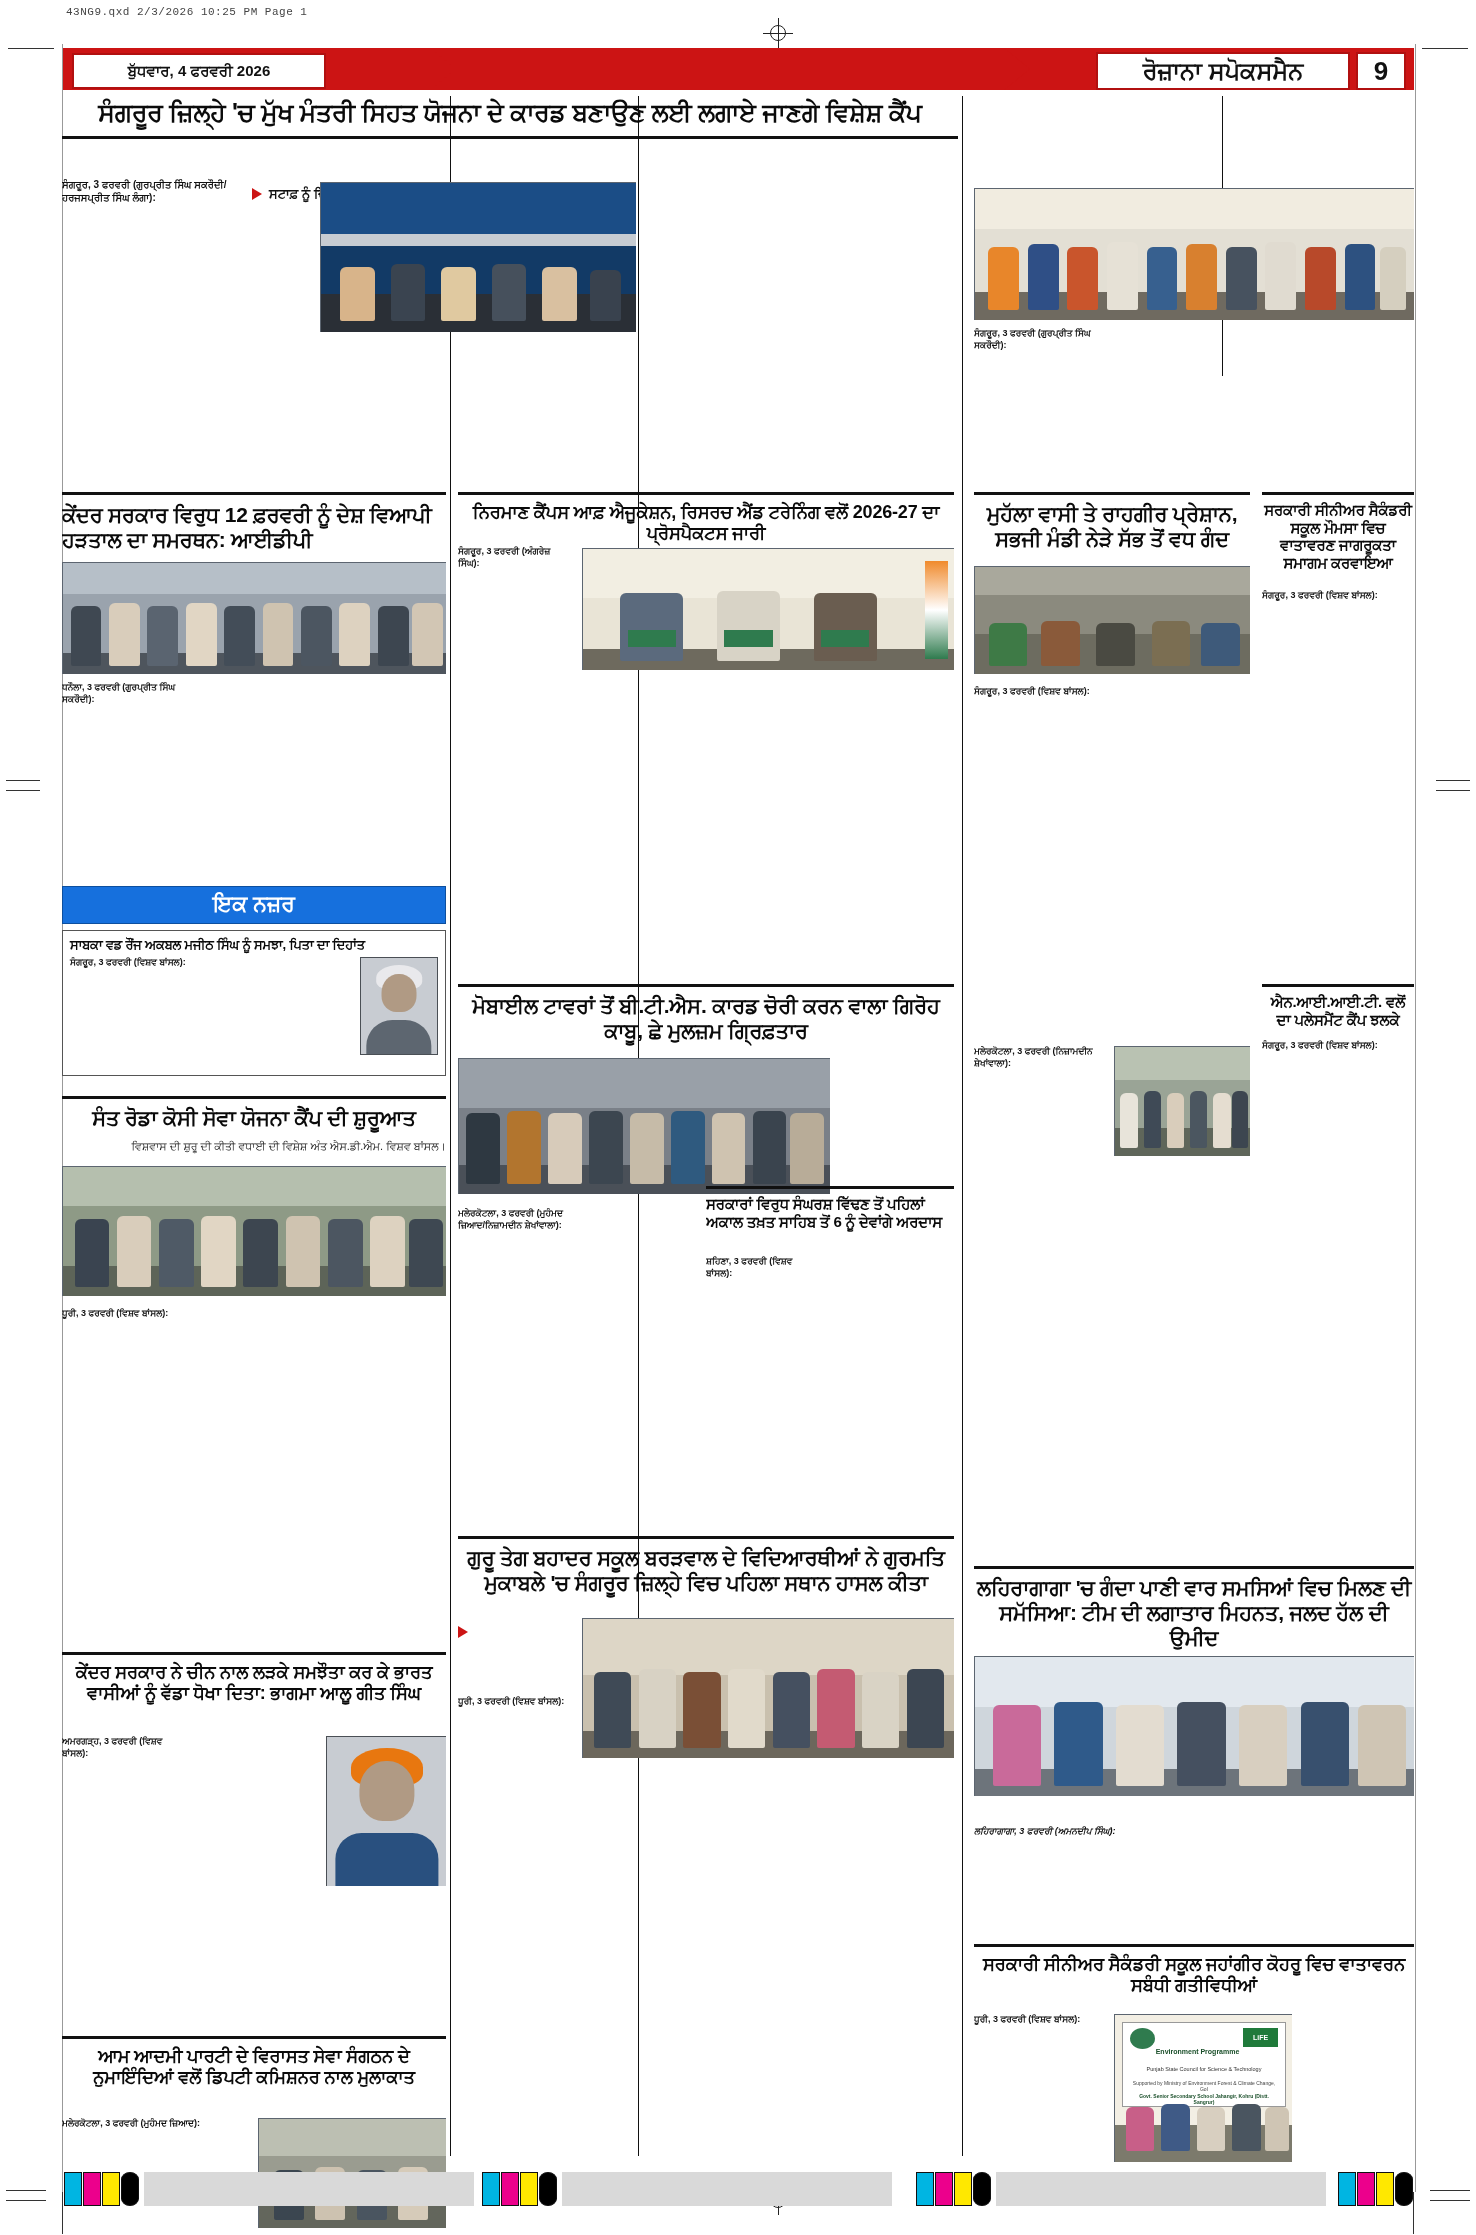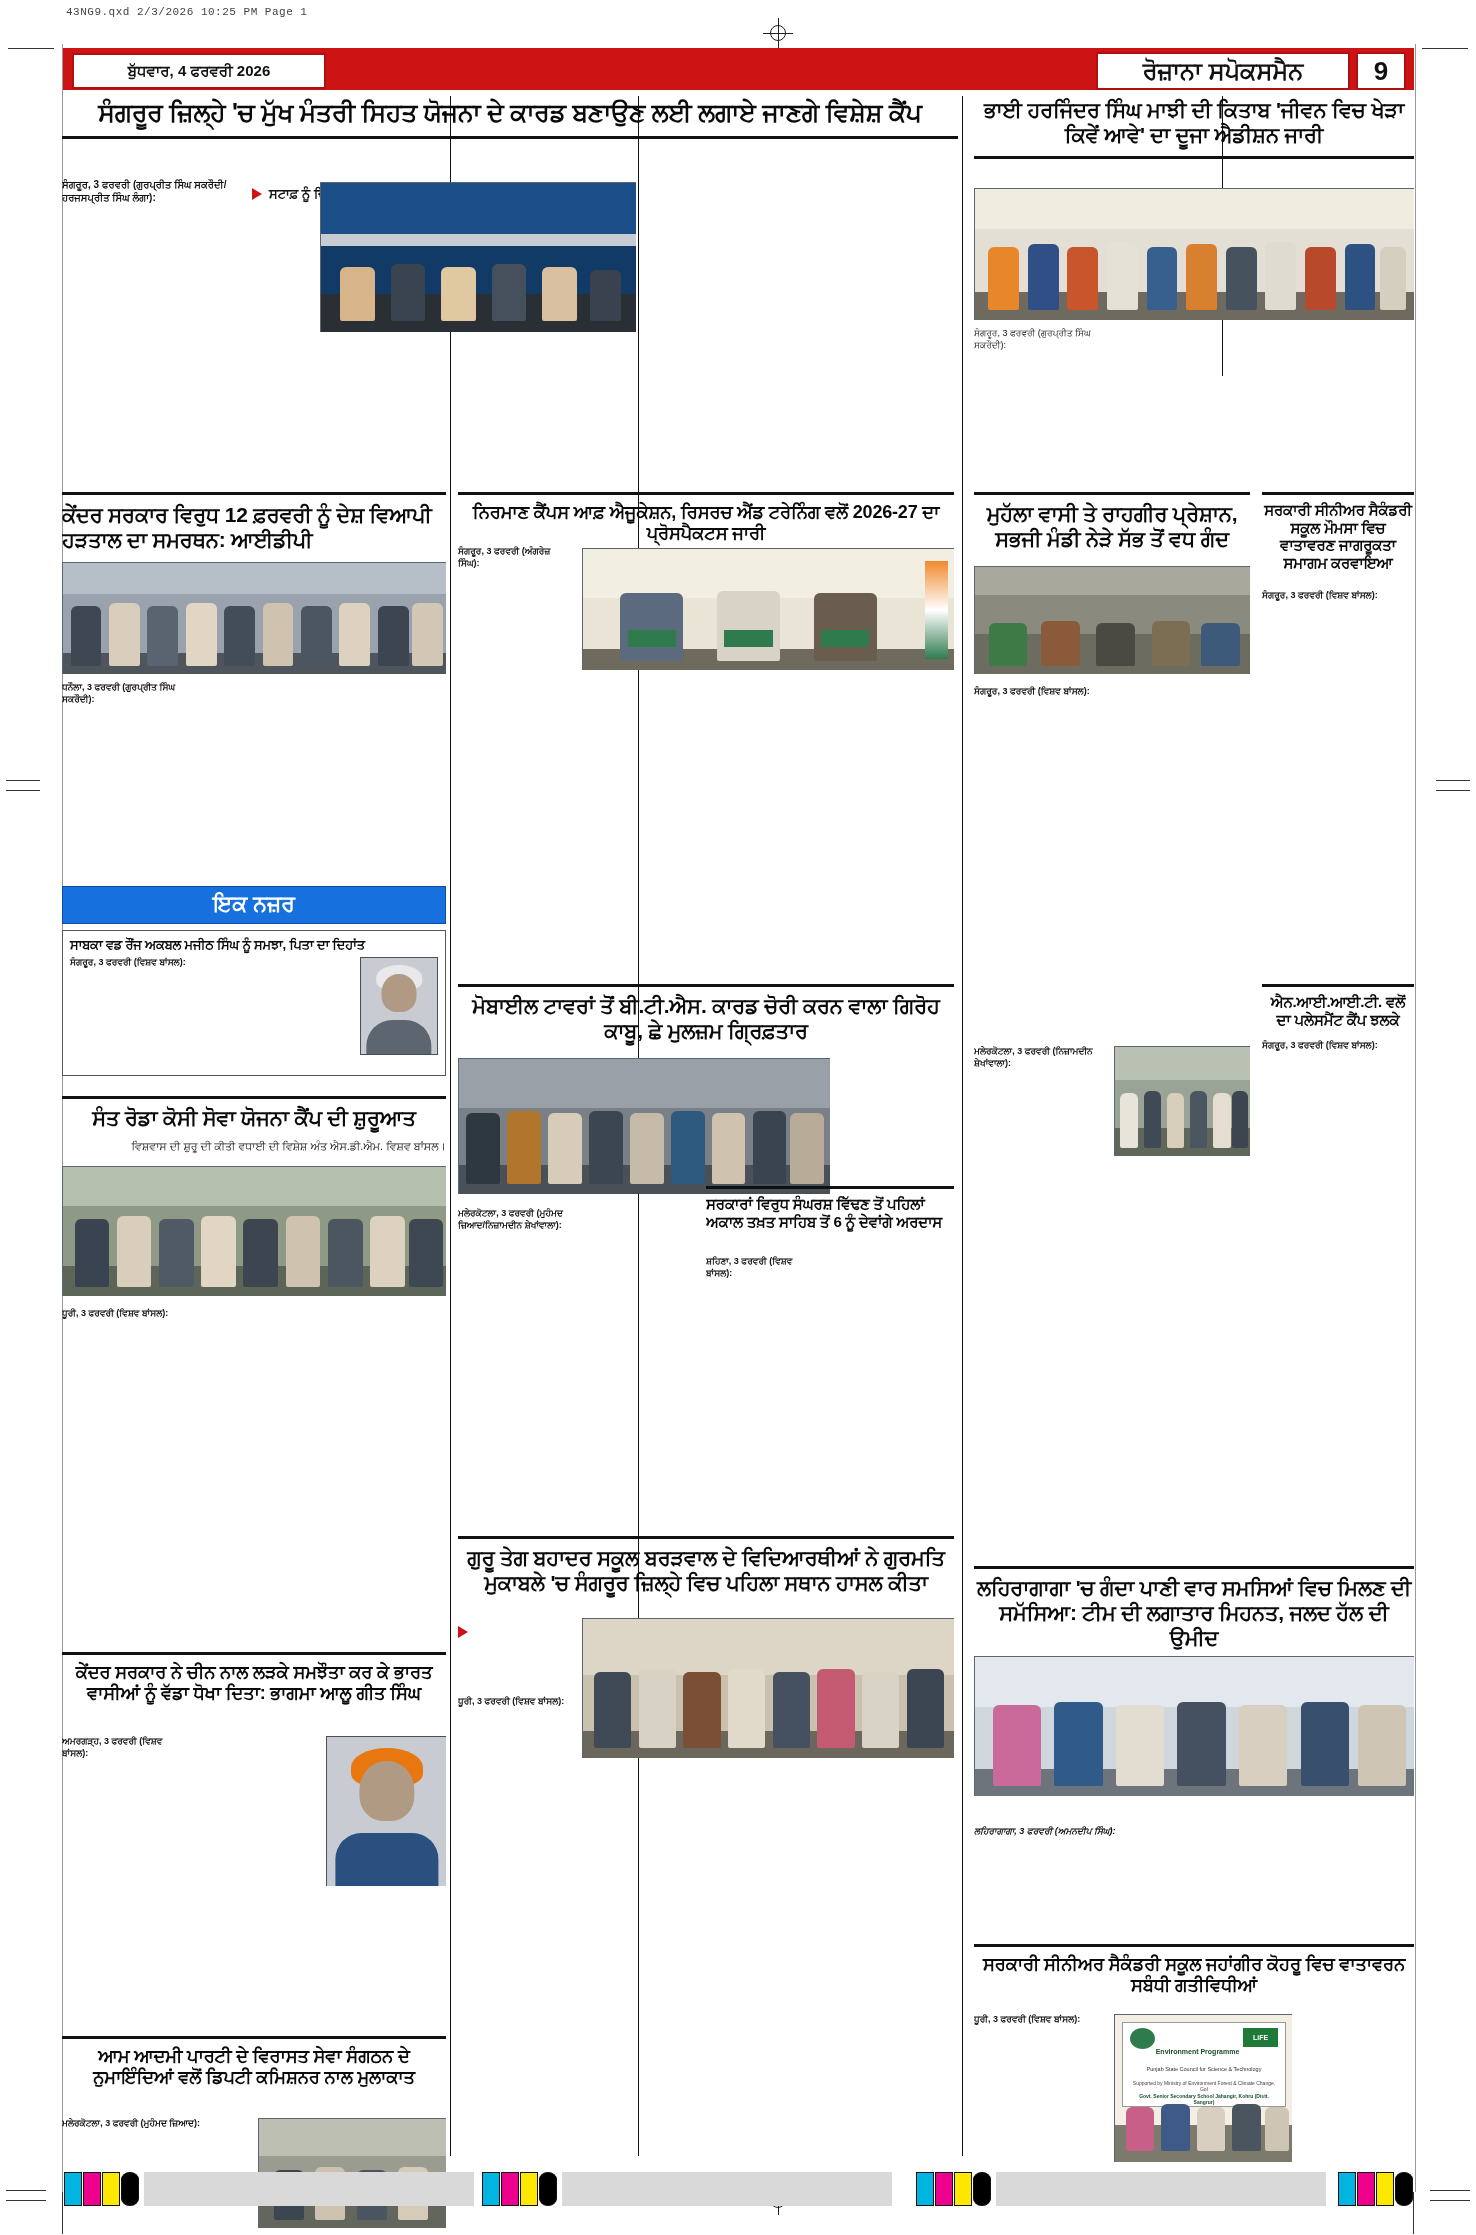--- a/index.html
+++ b/index.html
@@ -275,45 +275,41 @@
         <span class="ln s1"></span><span class="ln s3"></span><span class="ln s1"></span>
         <span class="ln s1"></span><span class="ln s2"></span><span class="ln s1"></span>
         <span class="ln s1"></span><span class="ln s1"></span><span class="ln s2"></span>
         <span class="ln s1"></span><span class="ln s1"></span><span class="ln s1"></span>
         <span class="ln s3"></span><span class="ln s1"></span><span class="ln s1"></span>
         <span class="ln s2"></span><span class="ln s1"></span><span class="ln s1"></span>
         <span class="ln s1"></span><span class="ln s4"></span>
       </div>
     </div>
 
-    <div class="blk" style="left:912px;top:0;width:440px;">
-      <div class="hl hl-lg" style="text-align:center;padding:2px 0 8px;">ਭਾਈ ਹਰਜਿੰਦਰ ਸਿੰਘ ਮਾਝੀ ਦੀ ਕਿਤਾਬ 'ਜੀਵਨ ਵਿਚ ਖੇੜਾ ਕਿਵੇਂ ਆਵੇ' ਦਾ ਦੂਜਾ ਐਡੀਸ਼ਨ ਜਾਰੀ</div>
-      <div class="rule-b-thick" style="height:0;"></div>
-    </div>
 
     <div class="blk" style="left:912px;top:92px;width:440px;height:132px;">
       <div class="photo" style="width:100%;height:100%;background:#e3dfd4;">
         <div class="band" style="top:0;height:30%;background:#f1ece0;"></div>
         <div class="band" style="bottom:0;height:22%;background:#6f6a60;"></div>
         <div class="pp" style="left:3%;width:7%;height:48%;background:#e8862a;"></div>
         <div class="pp" style="left:12%;width:7%;height:50%;background:#2f4f86;"></div>
         <div class="pp" style="left:21%;width:7%;height:48%;background:#c9552c;"></div>
         <div class="pp" style="left:30%;width:7%;height:52%;background:#e6e1d6;"></div>
         <div class="pp" style="left:39%;width:7%;height:48%;background:#37608f;"></div>
         <div class="pp" style="left:48%;width:7%;height:50%;background:#d8802f;"></div>
         <div class="pp" style="left:57%;width:7%;height:48%;background:#47525f;"></div>
         <div class="pp" style="left:66%;width:7%;height:52%;background:#e0dbd0;"></div>
         <div class="pp" style="left:75%;width:7%;height:48%;background:#b8492a;"></div>
         <div class="pp" style="left:84%;width:7%;height:50%;background:#2d5180;"></div>
         <div class="pp" style="left:92%;width:6%;height:48%;background:#d5cfbf;"></div>
       </div>
     </div>
 
     <div class="blk" style="left:912px;top:232px;width:128px;height:152px;">
-      <div style="font-size:9px;font-weight:normal;line-height:1.3;margin-bottom:4px;">ਸੰਗਰੂਰ, 3 ਫਰਵਰੀ (ਗੁਰਪ੍ਰੀਤ ਸਿੰਘ ਸਕਰੌਦੀ):</div>
+      <div style="font-size:9px;font-weight:bold;line-height:1.3;margin-bottom:4px;">ਸੰਗਰੂਰ, 3 ਫਰਵਰੀ (ਗੁਰਪ੍ਰੀਤ ਸਿੰਘ ਸਕਰੌਦੀ):</div>
       <div class="copy dense">
         <span class="ln s1"></span><span class="ln s1"></span><span class="ln s2"></span>
         <span class="ln s1"></span><span class="ln s1"></span><span class="ln s1"></span>
         <span class="ln s2"></span><span class="ln s1"></span><span class="ln s1"></span>
         <span class="ln s1"></span><span class="ln s3"></span><span class="ln s1"></span>
         <span class="ln s1"></span><span class="ln s2"></span><span class="ln s4"></span>
       </div>
     </div>
     <div class="blk" style="left:1052px;top:232px;width:128px;height:152px;">
       <div class="copy dense">

